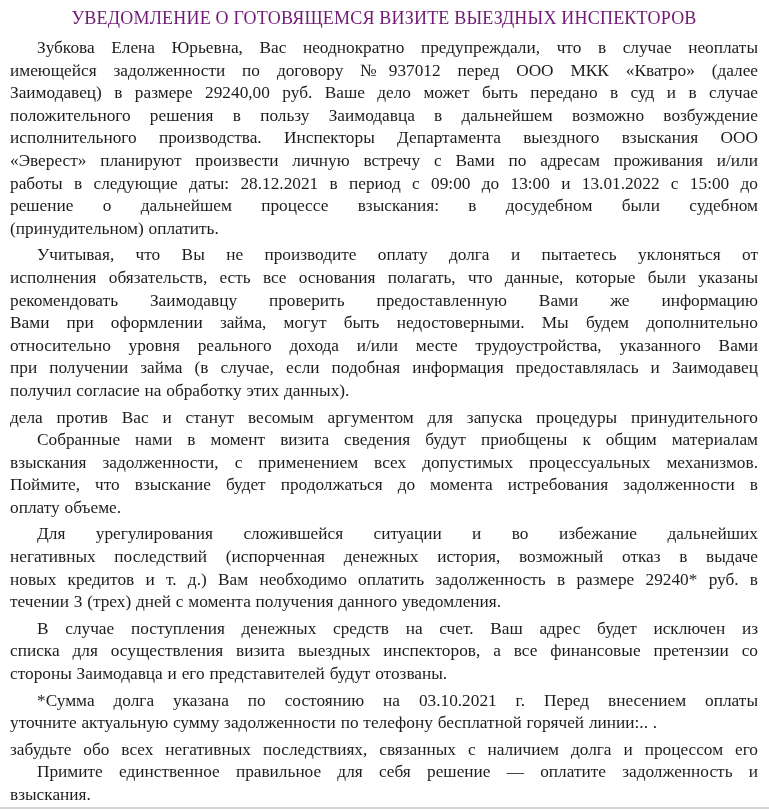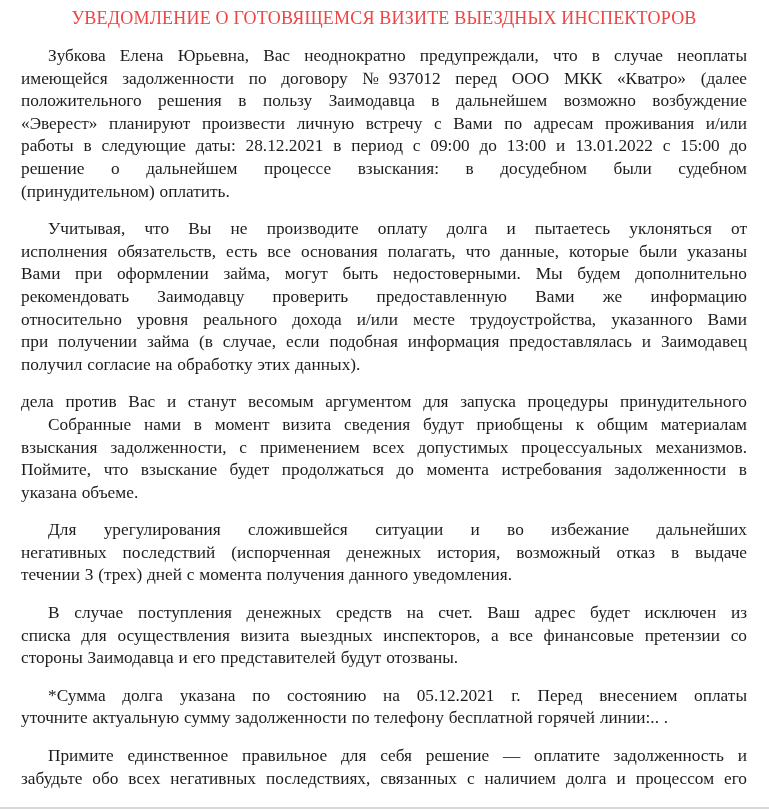--- a/index.html
+++ b/index.html
@@ -21,25 +21,25 @@
     width: 769px;
     height: 810px;
     padding: 7px 7px 0 6px;
     background: #ffffff;
   }
   .doc-title {
     font-size: 18px;
     line-height: 23px;
     text-align: center;
     letter-spacing: 0.2px;
-    color: #ef4444;
+    color: #701a75;
     margin: 0 0 7px 0;
   }
   .paragraph {
-    margin: 15px;
+    margin: 4px;
   }
   .line {
     font-size: 17.3px;
     line-height: 22.6px;
     text-align: justify;
     text-align-last: justify;
     word-spacing: 0.5px;
   }
   .line.first {
     text-indent: 27px;
@@ -59,56 +59,60 @@
 </head>
 <body>
 
 <div class="page">
   <div class="doc-title">УВЕДОМЛЕНИЕ О ГОТОВЯЩЕМСЯ ВИЗИТЕ ВЫЕЗДНЫХ ИНСПЕКТОРОВ</div>
 
   <div id="doc-body">
       <div class="paragraph">
         <div class="line first">Зубкова Елена Юрьевна, Вас неоднократно предупреждали, что в случае неоплаты</div>
         <div class="line">имеющейся задолженности по договору №937012 перед ООО МКК «Кватро» (далее</div>
+        <div class="line">Заимодавец) в размере 29240,00 руб. Ваше дело может быть передано в суд и в случае</div>
         <div class="line">положительного решения в пользу Заимодавца в дальнейшем возможно возбуждение</div>
+        <div class="line">исполнительного производства. Инспекторы Департамента выездного взыскания ООО</div>
         <div class="line">«Эверест» планируют произвести личную встречу с Вами по адресам проживания и/или</div>
         <div class="line">работы в следующие даты: 28.12.2021 в период с 09:00 до 13:00 и 13.01.2022 с 15:00 до</div>
         <div class="line">решение о дальнейшем процессе взыскания: в досудебном были судебном</div>
         <div class="line last">(принудительном) оплатить.</div>
       </div>
       <div class="paragraph">
         <div class="line first">Учитывая, что Вы не производите оплату долга и пытаетесь уклоняться от</div>
         <div class="line">исполнения обязательств, есть все основания полагать, что данные, которые были указаны</div>
+        <div class="line">рекомендовать Заимодавцу проверить предоставленную Вами же информацию</div>
         <div class="line">Вами при оформлении займа, могут быть недостоверными. Мы будем дополнительно</div>
-        <div class="line">рекомендовать Заимодавцу проверить предоставленную Вами же информацию</div>
         <div class="line">относительно уровня реального дохода и/или месте трудоустройства, указанного Вами</div>
         <div class="line">при получении займа (в случае, если подобная информация предоставлялась и Заимодавец</div>
         <div class="line last">получил согласие на обработку этих данных).</div>
       </div>
       <div class="paragraph">
         <div class="line">дела против Вас и станут весомым аргументом для запуска процедуры принудительного</div>
         <div class="line first">Собранные нами в момент визита сведения будут приобщены к общим материалам</div>
         <div class="line">взыскания задолженности, с применением всех допустимых процессуальных механизмов.</div>
         <div class="line">Поймите, что взыскание будет продолжаться до момента истребования задолженности в</div>
-        <div class="line last">указана объеме.</div>
+        <div class="line last">оплату объеме.</div>
       </div>
       <div class="paragraph">
         <div class="line first">Для урегулирования сложившейся ситуации и во избежание дальнейших</div>
         <div class="line">негативных последствий (испорченная денежных история, возможный отказ в выдаче</div>
+        <div class="line">новых кредитов и т. д.) Вам необходимо оплатить задолженность в размере 29240* руб. в</div>
         <div class="line last">течении 3 (трех) дней с момента получения данного уведомления.</div>
       </div>
       <div class="paragraph">
         <div class="line first">В случае поступления денежных средств на счет. Ваш адрес будет исключен из</div>
         <div class="line">списка для осуществления визита выездных инспекторов, а все финансовые претензии со</div>
         <div class="line last">стороны Заимодавца и его представителей будут отозваны.</div>
       </div>
       <div class="paragraph">
-        <div class="line first">*Сумма долга указана по состоянию на 05.12.2021 г. Перед внесением оплаты</div>
+        <div class="line first">*Сумма долга указана по состоянию на 03.10.2021 г. Перед внесением оплаты</div>
         <div class="line last">уточните актуальную сумму задолженности по телефону бесплатной горячей линии:.. .</div>
       </div>
       <div class="paragraph">
+        <div class="line">забудьте обо всех негативных последствиях, связанных с наличием долга и процессом его</div>
         <div class="line first">Примите единственное правильное для себя решение — оплатите задолженность и</div>
-        <div class="line">забудьте обо всех негативных последствиях, связанных с наличием долга и процессом его</div>
+        <div class="line last">взыскания.</div>
       </div>
     </div>
 
   <div class="bottom-rule"></div>
 </div>
 
 </body></html>

